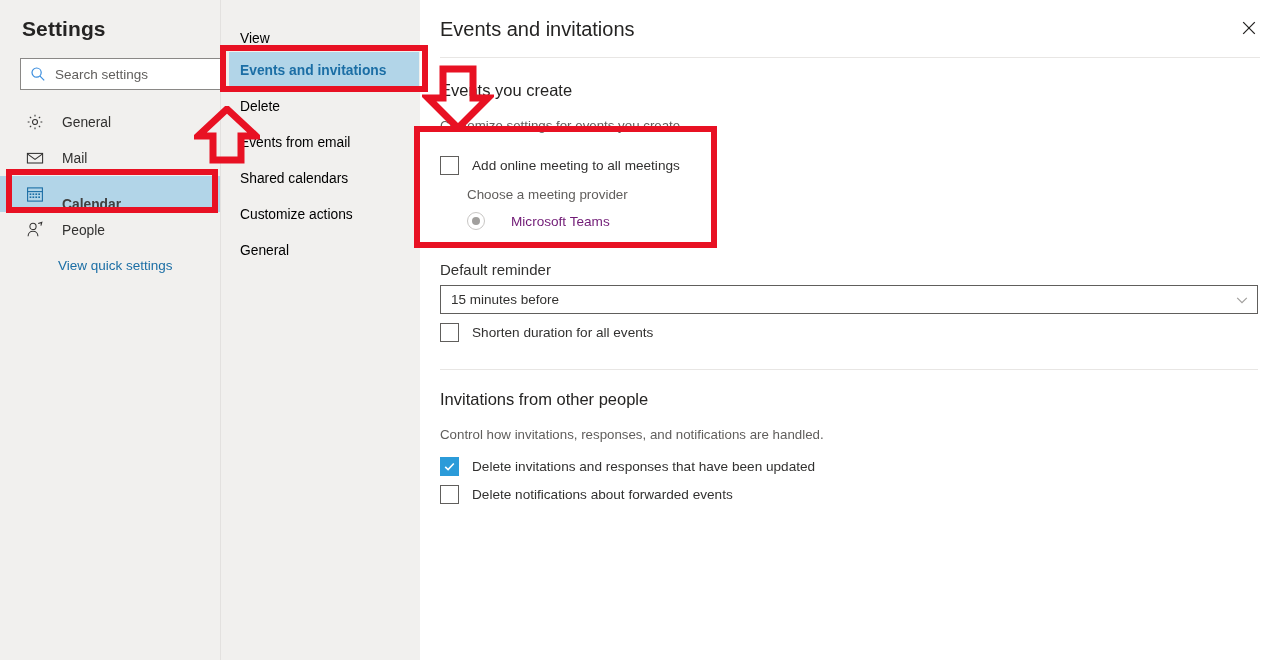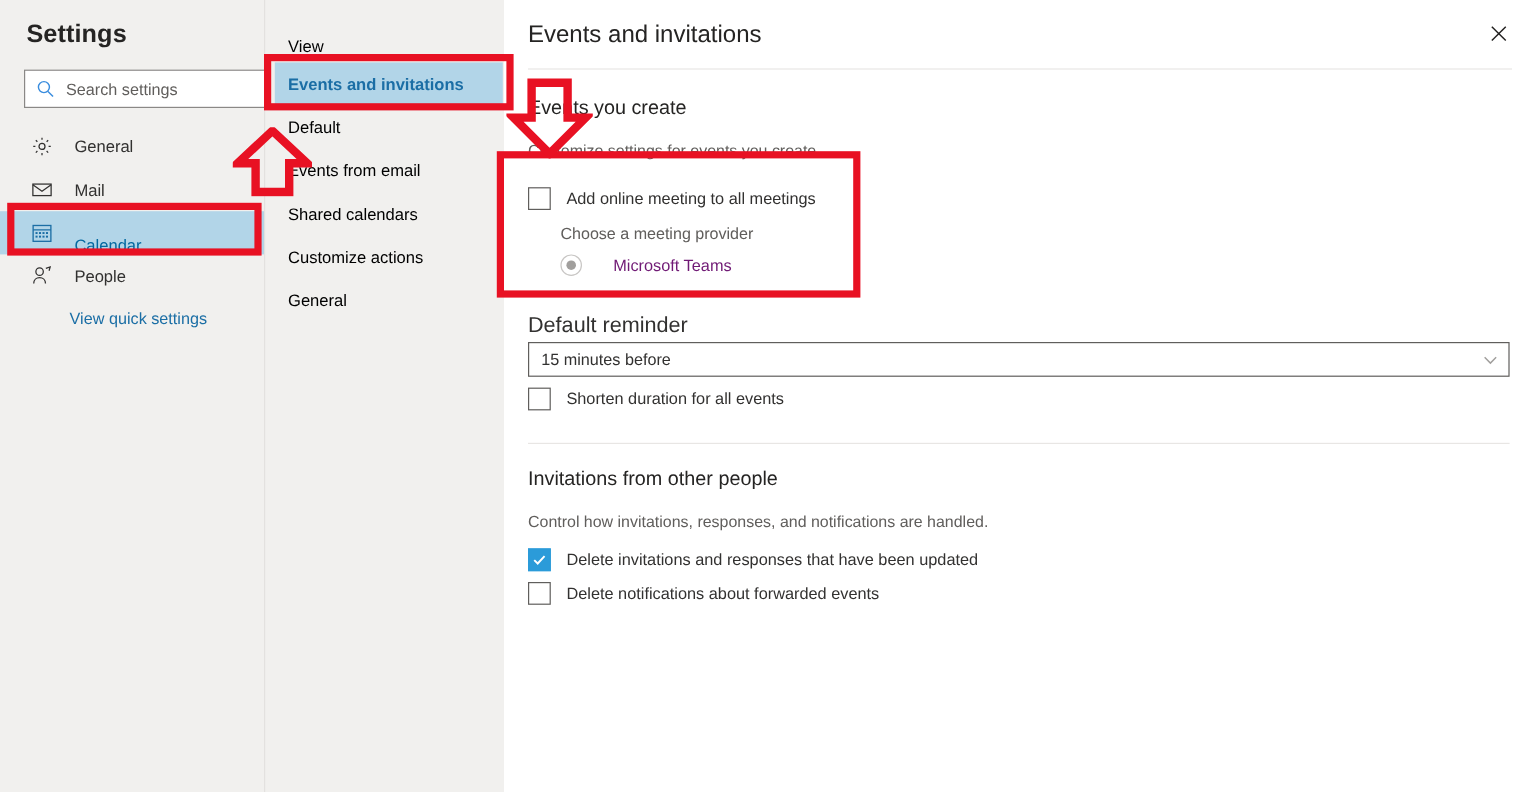--- a/index.html
+++ b/index.html
@@ -77,22 +77,22 @@
   }
   .nav-item .nav-label {
     font-size: 13.8px;
     color: #323130;
     margin-left: 18px;
   }
   .nav-item.selected {
     background: #b2d5e8;
   }
   .nav-item.selected .nav-label {
-    color: #0369a1;
-    font-weight: normal;
+    color: #404040;
+    font-weight: bold;
     margin-top: 21px;
   }
   .quick-settings {
     position: absolute;
     left: 58px; top: 258px;
     font-size: 13.5px;
     color: #1b6ea5;
     cursor: pointer;
   }
 
@@ -220,21 +220,21 @@
   }
   .radio-label {
     font-size: 13.6px;
     color: #701a75;
     margin-left: 26px;
   }
 
   .field-label {
     position: absolute;
     left: 20px; top: 261px;
-    font-size: 18px;
+    font-size: 15px;
     color: #323130;
   }
   .dropdown {
     position: absolute;
     left: 20px; top: 285px;
     width: 818px; height: 29px;
     border: 1px solid #605e5c;
     background: #ffffff;
     display: flex;
     align-items: center;
@@ -339,21 +339,21 @@
         <span class="nav-label">People</span>
       </div>
     </div>
 
     <div class="quick-settings">View quick settings</div>
   </div>
 
   <div class="subnav">
     <div class="subnav-item" style="top:20px">View</div>
     <div class="subnav-item selected" style="top:52px">Events and invitations</div>
-    <div class="subnav-item" style="top:88px">Default</div>
+    <div class="subnav-item" style="top:88px">Delete</div>
     <div class="subnav-item" style="top:124px">Events from email</div>
     <div class="subnav-item" style="top:160px">Shared calendars</div>
     <div class="subnav-item" style="top:196px">Customize actions</div>
     <div class="subnav-item" style="top:232px">General</div>
   </div>
 
   <div class="main">
 
     <div class="main-title">Events and invitations</div>
 

